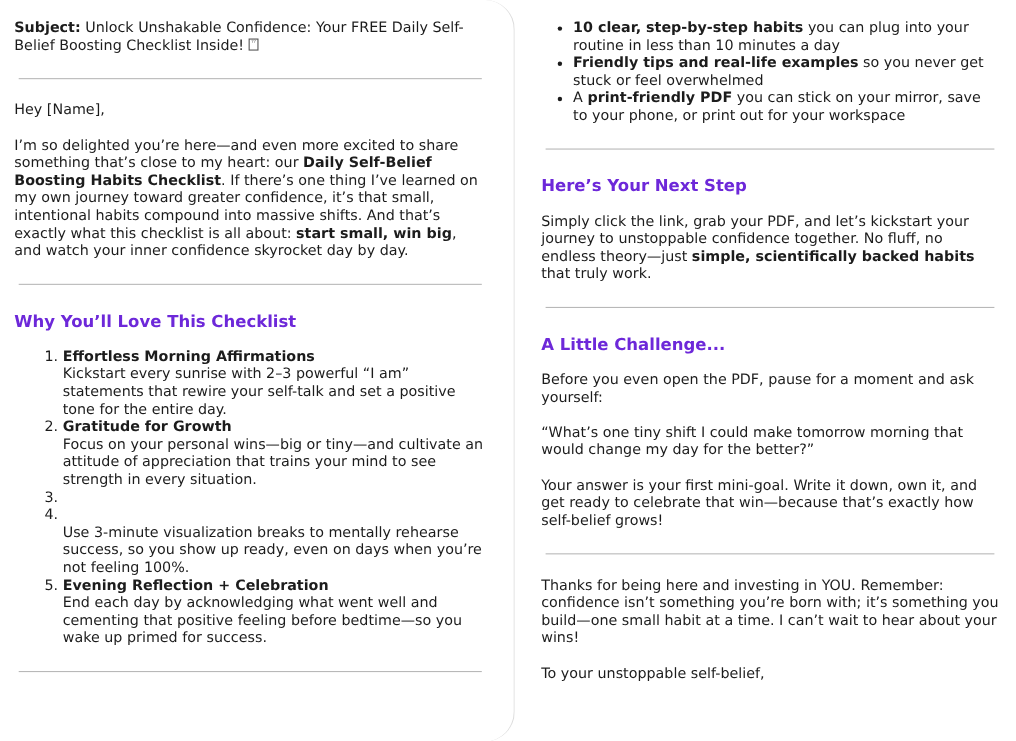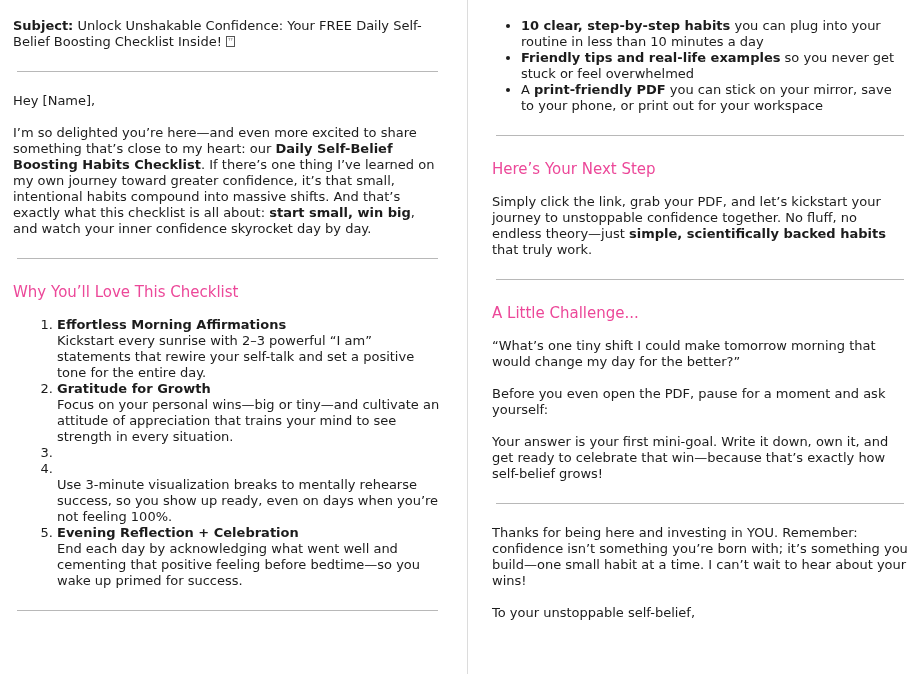--- a/index.html
+++ b/index.html
@@ -15,40 +15,41 @@
     overflow: hidden;
   }
   .page {
     display: flex;
     width: 924px;
     height: 674px;
   }
   .col {
     height: 674px;
     padding-top: 2px;
+    border-radius: 27px;
   }
   .col-left {
     width: 468px;
     padding-left: 13px;
     padding-right: 25px;
     border-right: 1px solid #dcdcdc;
   }
   .col-right {
     width: 456px;
     padding-left: 24px;
     padding-right: 16px;
   }
   p { margin: 16px 0; }
   .b { font-weight: bold; }
   h3 {
     font-size: 15px;
     line-height: 18px;
     margin: 24px 0 16px 0;
-    font-weight: normal;
-    color: #ec4899;
+    font-weight: bold;
+    color: #6d28d9;
   }
   hr {
     border: none;
     border-top: 1px solid #b8b8b8;
     margin: 21px 4px 21px 4px;
   }
   ol.why-list {
     margin: 16px 0;
     padding-left: 44px;
   }
@@ -126,23 +127,23 @@
 
     <h3>Here’s Your Next Step</h3>
 
 
     <p><span>Simply click the link, grab your PDF, and let’s kickstart your journey to unstoppable confidence together. No fluff, no endless theory—just </span><span class="b">simple, scientifically backed habits</span><span> that truly work.</span></p>
 
     <hr>
 
     <h3>A Little Challenge...</h3>
 
+    <p>Before you even open the PDF, pause for a moment and ask yourself:</p>
+
     <p>“What’s one tiny shift I could make tomorrow morning that would change my day for the better?”</p>
-
-    <p>Before you even open the PDF, pause for a moment and ask yourself:</p>
 
     <p>Your answer is your first mini-goal. Write it down, own it, and get ready to celebrate that win—because that’s exactly how self-belief grows!</p>
 
     <hr>
 
     <p>Thanks for being here and investing in YOU. Remember: confidence isn’t something you’re born with; it’s something you build—one small habit at a time. I can’t wait to hear about your wins!</p>
 
     <p>To your unstoppable self-belief,</p>
 
   </div>

